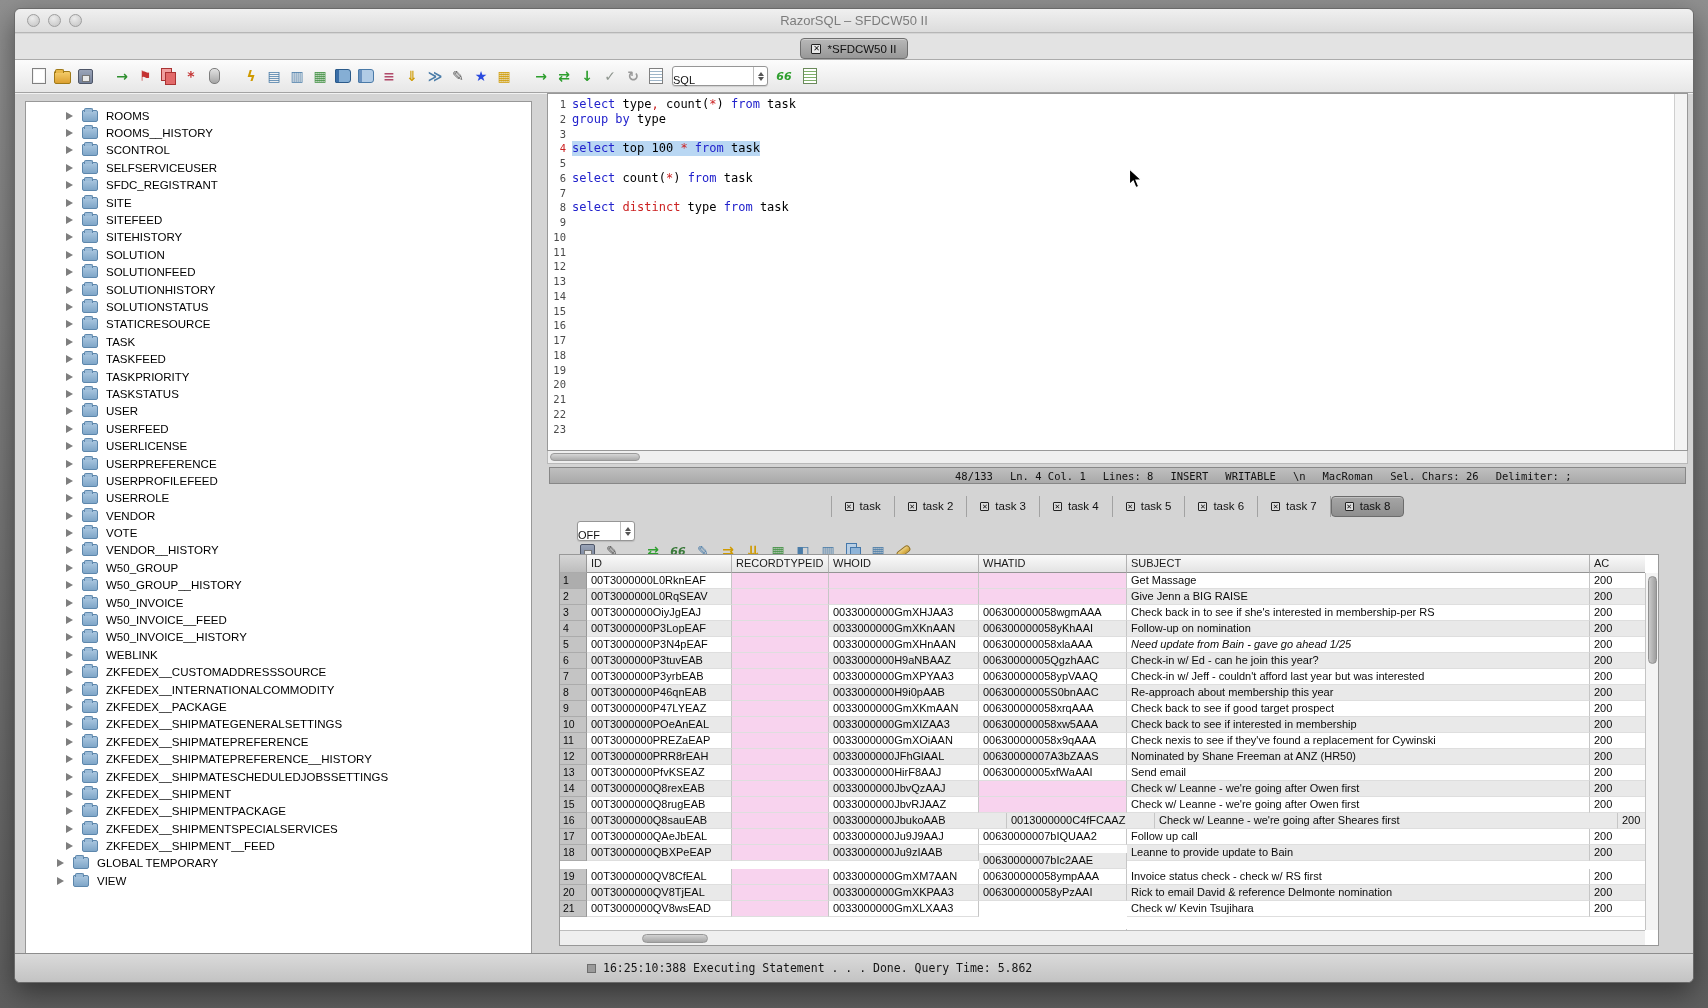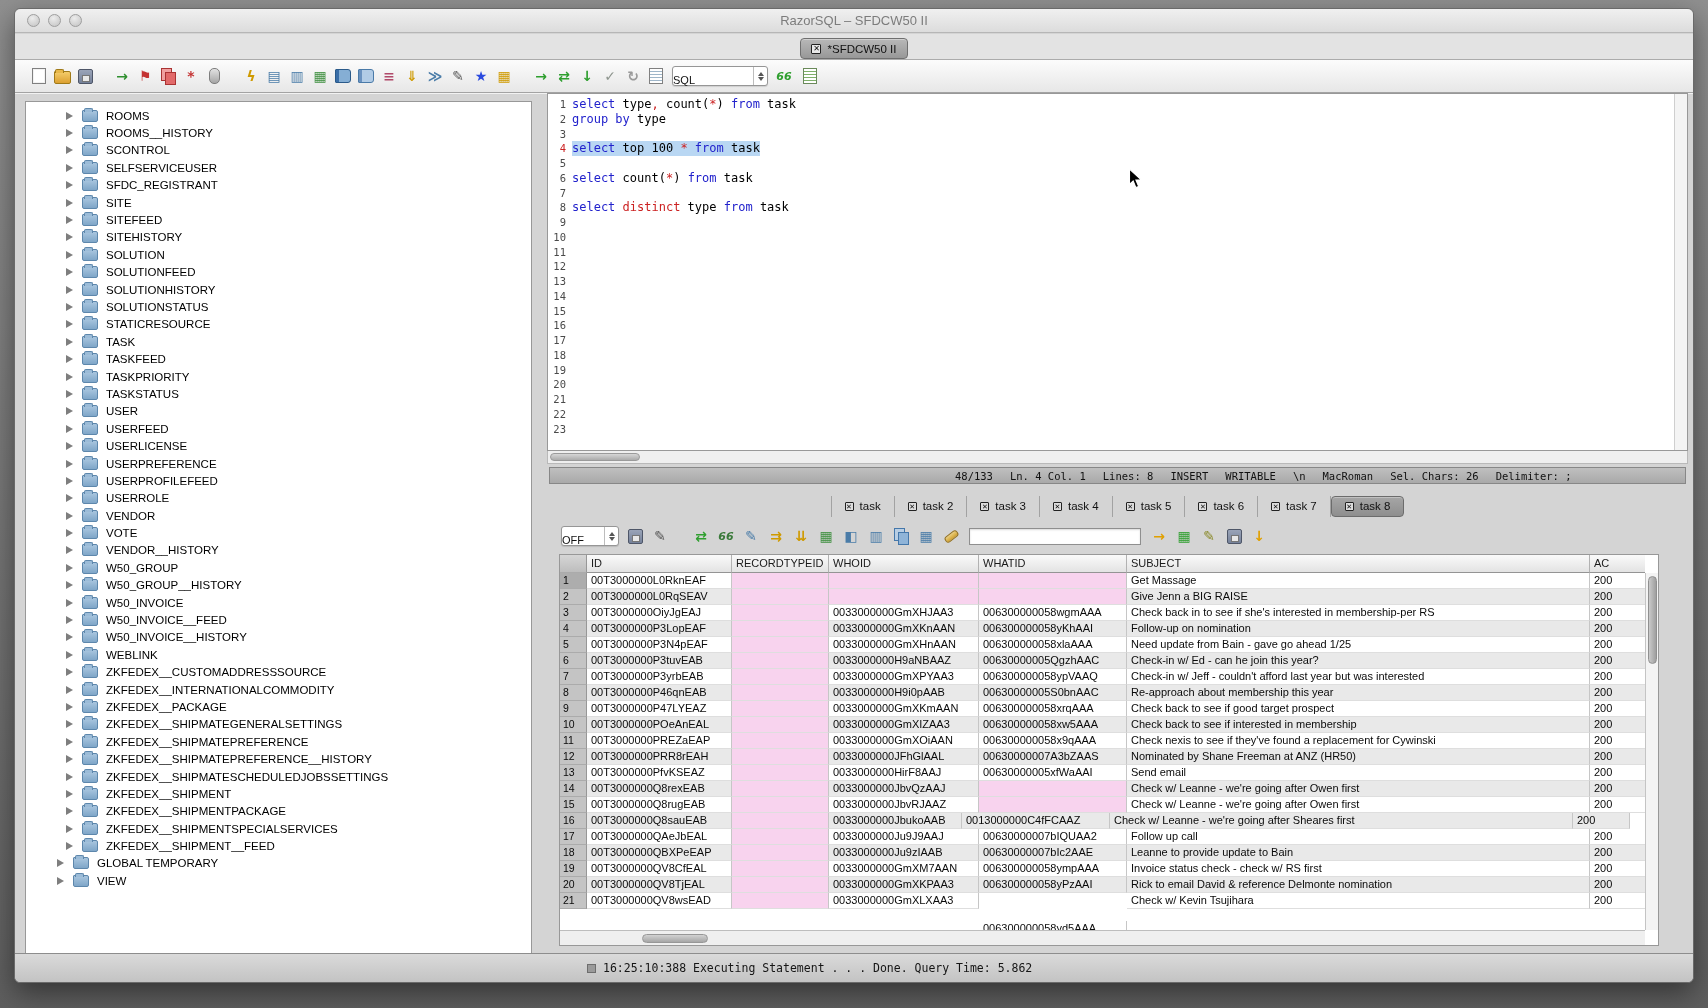--- a/index.html
+++ b/index.html
@@ -110,22 +110,22 @@
 
   .rtabs { position:absolute; left:0; right:0; top:400px; height:26px; display:flex;
     align-items:center; justify-content:center; }
   .rtab { height:21px; display:flex; align-items:center; gap:6px; padding:0 13px;
     font-size:11.5px; color:#111; border-right:1px solid #a2a2a2; cursor:default; }
   .rtab:first-child { border-left:1px solid #a2a2a2; }
   .rtab.active { background:linear-gradient(#a6a6a6,#8e8e8e); border:1px solid #6c6c6c; border-radius:4px;
     box-shadow:inset 0 1px 0 rgba(255,255,255,.3); }
   .rtab .cbox { width:9px; height:9px; font-size:7px; background:#ddd; }
 
-  .rtoolbar { position:absolute; left:0; right:0; top:428px; height:30px; display:flex;
-    align-items:center; padding-left:14px; }
+  .rtoolbar { position:absolute; left:16px; right:0; top:428px; height:30px; display:flex;
+    align-items:flex-start; padding-left:14px;flex-direction:column; }
   .search { width:172px; height:17px; border:1px solid #8f8f8f; background:#fff; font-size:11px;
     padding:0 4px; margin:0 8px; box-shadow:inset 0 1px 2px rgba(0,0,0,.15); }
 
   
   .tablewrap { position:absolute; left:12px; top:461px; width:1100px; height:392px;
     border:1px solid #989898; background:#fff; }
   .grid { position:absolute; left:0; top:0; right:13px; bottom:15px; overflow:hidden; }
   .gr { display:flex; }
   .gc { flex:none; border-right:1px solid #c6c6c6; border-bottom:1px solid #dedede; overflow:hidden;
     white-space:nowrap; font-size:11px; color:#0a0a0a; padding:0 0 0 4px; height:16px; line-height:15px; }
@@ -672,21 +672,21 @@
             <div class="gc" style="width: 148px;">006300000058yKhAAI</div>
             <div class="gc" style="width: 463px;">Follow-up on nomination</div>
             <div class="gc" style="width: 57px;">200</div>
           </div>
           <div class="gr">
             <div class="gc num" style="width: 27px;">5</div>
             <div class="gc" style="width: 145px;">00T3000000P3N4pEAF</div>
             <div class="gc nul" style="width: 97px;"></div>
             <div class="gc" style="width: 150px;">0033000000GmXHnAAN</div>
             <div class="gc" style="width: 148px;">006300000058xlaAAA</div>
-            <div class="gc" style="width: 463px;">Need update from Bain - gave go ahead 1/25</div>
+            <div class="gc" style="width: 463px; font-style: italic;">Need update from Bain - gave go ahead 1/25</div>
             <div class="gc" style="width: 57px;">200</div>
           </div>
           <div class="gr even">
             <div class="gc num" style="width: 27px;">6</div>
             <div class="gc" style="width: 145px;">00T3000000P3tuvEAB</div>
             <div class="gc nul" style="width: 97px;"></div>
             <div class="gc" style="width: 150px;">0033000000H9aNBAAZ</div>
             <div class="gc" style="width: 148px;">00630000005QgzhAAC</div>
             <div class="gc" style="width: 463px;">Check-in w/ Ed - can he join this year?</div>
             <div class="gc" style="width: 57px;">200</div>
@@ -769,40 +769,40 @@
             <div class="gc nul" style="width: 97px;"></div>
             <div class="gc" style="width: 150px;">0033000000JbvRJAAZ</div>
             <div class="gc nul" style="width: 148px;"></div>
             <div class="gc" style="width: 463px;">Check w/ Leanne - we're going after Owen first</div>
             <div class="gc" style="width: 57px;">200</div>
           </div>
           <div class="gr even">
             <div class="gc num" style="width: 27px;">16</div>
             <div class="gc" style="width: 145px;">00T3000000Q8sauEAB</div>
             <div class="gc nul" style="width: 97px;"></div>
-            <div class="gc" style="width: 133px;">0033000000JbukoAAB</div>
+            <div class="gc" style="width: 178px;">0033000000JbukoAAB</div>
             <div class="gc" style="width: 148px;">0013000000C4fFCAAZ</div>
             <div class="gc" style="width: 463px;">Check w/ Leanne - we're going after Sheares first</div>
             <div class="gc" style="width: 57px;">200</div>
           </div>
           <div class="gr">
             <div class="gc num" style="width: 27px;">17</div>
             <div class="gc" style="width: 145px;">00T3000000QAeJbEAL</div>
             <div class="gc nul" style="width: 97px;"></div>
             <div class="gc" style="width: 150px;">0033000000Ju9J9AAJ</div>
             <div class="gc" style="width: 148px;">00630000007bIQUAA2</div>
             <div class="gc" style="width: 463px;">Follow up call</div>
             <div class="gc" style="width: 57px;">200</div>
           </div>
           <div class="gr even">
             <div class="gc num" style="width: 27px;">18</div>
             <div class="gc" style="width: 145px;">00T3000000QBXPeEAP</div>
             <div class="gc nul" style="width: 97px;"></div>
             <div class="gc" style="width: 150px;">0033000000Ju9zIAAB</div>
-            <div class="gc" style="width: 148px;">00630000007bIc2AAE</div>
+            <div class="gc" style="width: 148px; margin-top: 8px;">00630000007bIc2AAE</div>
             <div class="gc" style="width: 463px;">Leanne to provide update to Bain</div>
             <div class="gc" style="width: 57px;">200</div>
           </div>
           <div class="gr">
             <div class="gc num" style="width: 27px;">19</div>
             <div class="gc" style="width: 145px;">00T3000000QV8CfEAL</div>
             <div class="gc nul" style="width: 97px;"></div>
             <div class="gc" style="width: 150px;">0033000000GmXM7AAN</div>
             <div class="gc" style="width: 148px;">006300000058ympAAA</div>
             <div class="gc" style="width: 463px;">Invoice status check - check w/ RS first</div>

